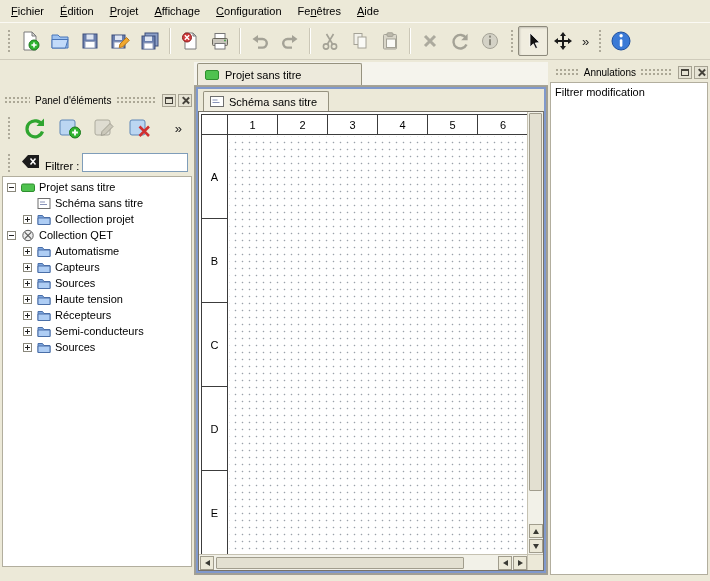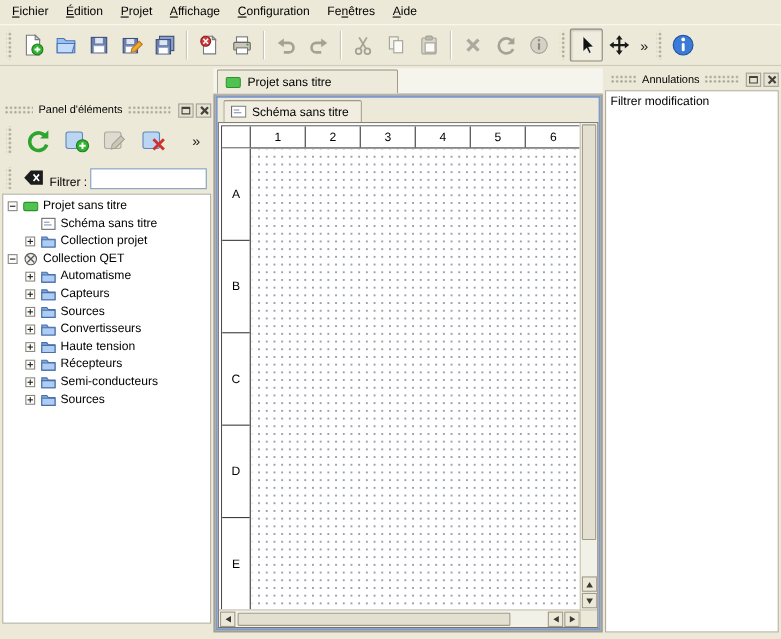--- a/index.html
+++ b/index.html
@@ -370,28 +370,20 @@
 
         <div class="tree-row indent1">
           <span class="expander plus"></span>
           <svg class="tree-icon" viewBox="0 0 14 13">
             <path d="M1 2.5 h4.5 l1.5 2 H13 v7 H1 z" fill="#7FA8E0" stroke="#4A6FA8"></path>
             <path d="M1 5 h12 v6.5 H1 z" fill="#AECDF4" stroke="#4A6FA8"></path>
           </svg>
           <span class="tree-label">Sources</span>
         </div>
 
-        <div class="tree-row indent1">
-          <span class="expander plus"></span>
-          <svg class="tree-icon" viewBox="0 0 14 13">
-            <path d="M1 2.5 h4.5 l1.5 2 H13 v7 H1 z" fill="#7FA8E0" stroke="#4A6FA8"></path>
-            <path d="M1 5 h12 v6.5 H1 z" fill="#AECDF4" stroke="#4A6FA8"></path>
-          </svg>
-          <span class="tree-label">Convertisseurs</span>
-        </div>
 
         <div class="tree-row indent1">
           <span class="expander plus"></span>
           <svg class="tree-icon" viewBox="0 0 14 13">
             <path d="M1 2.5 h4.5 l1.5 2 H13 v7 H1 z" fill="#7FA8E0" stroke="#4A6FA8"></path>
             <path d="M1 5 h12 v6.5 H1 z" fill="#AECDF4" stroke="#4A6FA8"></path>
           </svg>
           <span class="tree-label">Haute tension</span>
         </div>
 

